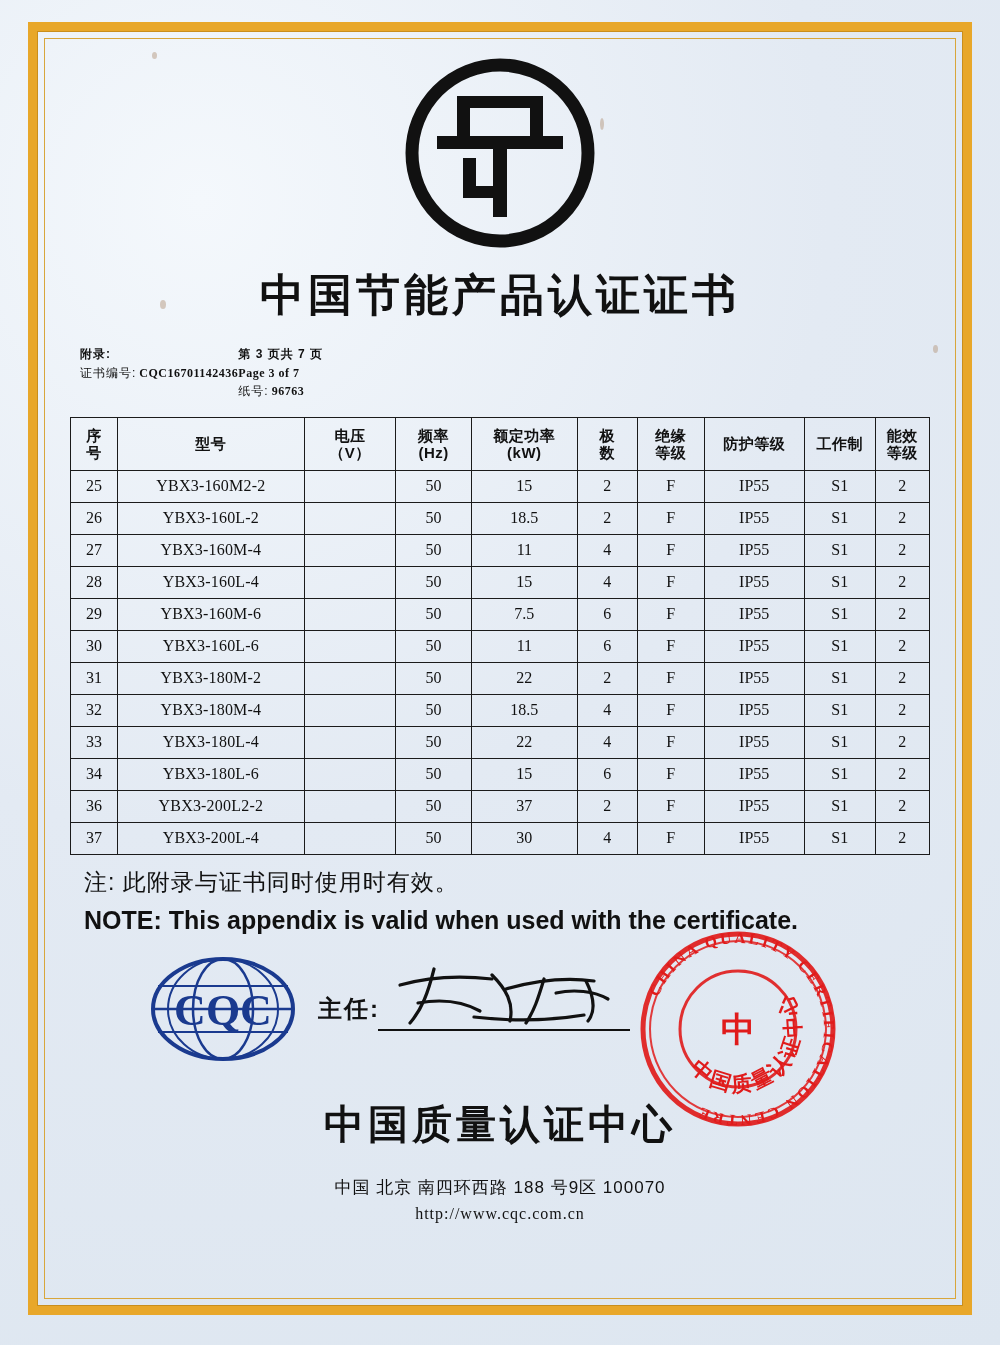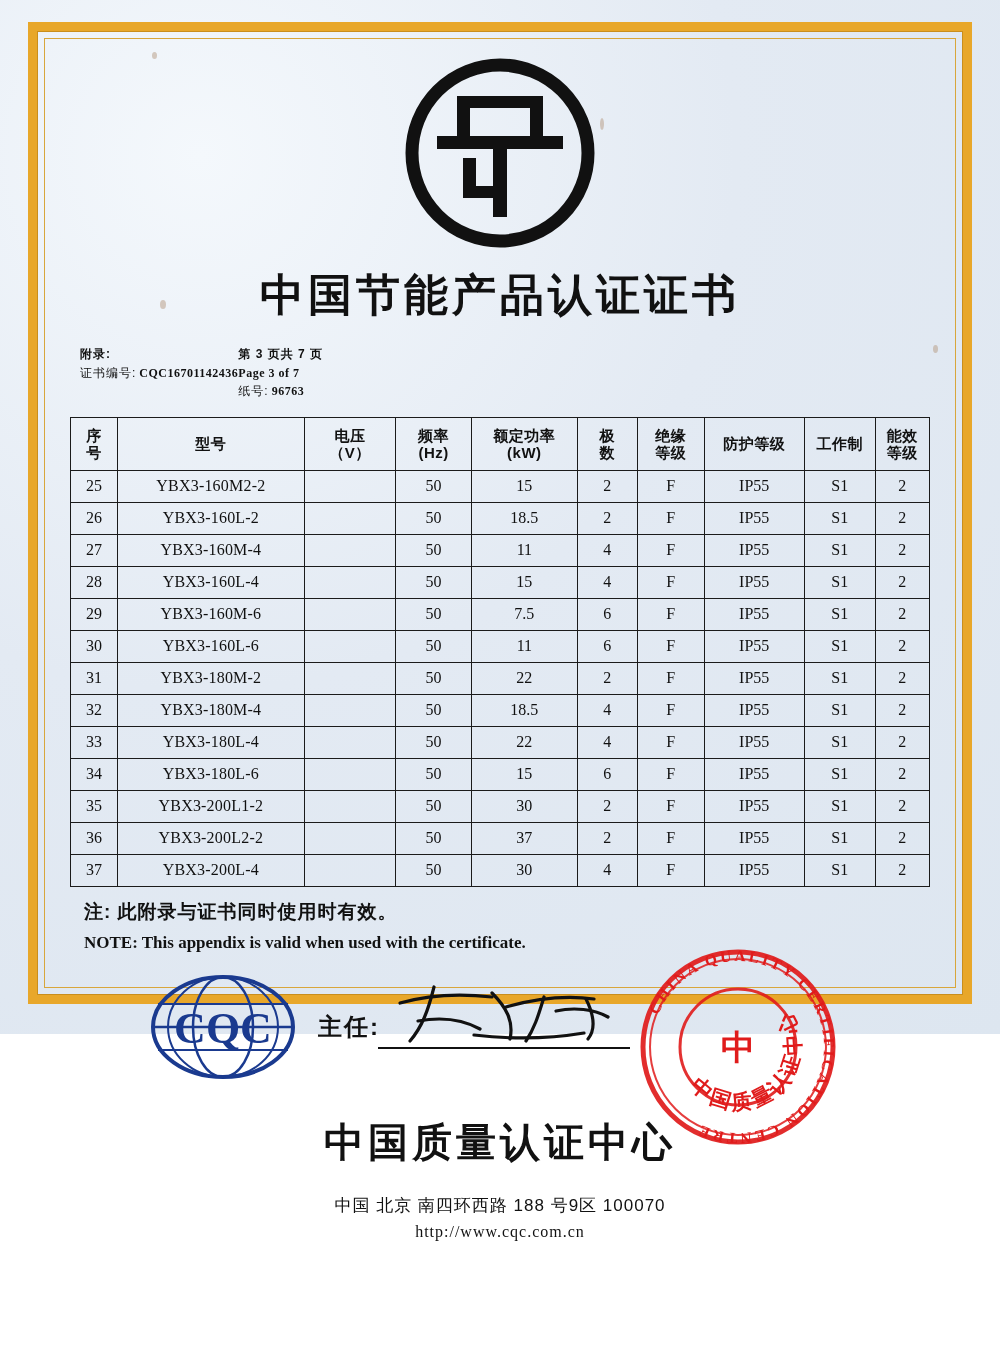--- a/index.html
+++ b/index.html
@@ -9,21 +9,21 @@
   }
   body {
     width: 1000px;
     height: 1345px;
     font-family: "Liberation Serif", serif;
     overflow: hidden;
   }
   .page {
     position: relative;
     width: 1000px;
-    height: 1034px;
+    height: 1345px;
     background: #e8eef5;
     background-image:
       radial-gradient(circle at 20% 15%, #f4f8fc 0%, #e3eaf3 45%, #dde6f0 100%);
   }
   
   .border-outer {
     position: absolute;
     left: 28px;
     top: 22px;
     right: 28px;
@@ -141,29 +141,29 @@
   .c-ip    { width: 104px; }
   .c-duty  { width: 74px; }
   .c-eff   { width: 56px; }
 
   .hdr-2line span { display: block; }
 
   
   .note-cn {
     margin: 12px 0 0 26px;
     font-family: "Liberation Sans", sans-serif;
-    font-size: 19px;
-    font-weight: bold;
+    font-size: 23px;
+    font-weight: normal;
     color: #111;
     letter-spacing: 1px;
   }
   .note-en {
     margin: 8px 0 0 26px;
-    font-family: Liberation Serif, serif;
-    font-size: 17px;
+    font-family: Liberation Sans, sans-serif;
+    font-size: 25px;
     font-weight: bold;
     color: #111;
   }
 
   
   .sign-block {
     position: relative;
     height: 150px;
     margin-top: 6px;
     text-align: right;
@@ -433,32 +433,20 @@
             <td class="c-duty">S1</td>
             <td class="c-eff">2</td>
           </tr>
           <tr>
             <td class="c-no">34</td>
             <td class="c-model model">YBX3-180L-6</td>
             <td class="c-volt"></td>
             <td class="c-freq">50</td>
             <td class="c-power">15</td>
             <td class="c-poles">6</td>
-            <td class="c-ins">F</td>
-            <td class="c-ip">IP55</td>
-            <td class="c-duty">S1</td>
-            <td class="c-eff">2</td>
-          </tr>
-          <tr>
-            <td class="c-no">35</td>
-            <td class="c-model model">YBX3-200L1-2</td>
-            <td class="c-volt"></td>
-            <td class="c-freq">50</td>
-            <td class="c-power">30</td>
-            <td class="c-poles">2</td>
             <td class="c-ins">F</td>
             <td class="c-ip">IP55</td>
             <td class="c-duty">S1</td>
             <td class="c-eff">2</td>
           </tr>
           <tr>
             <td class="c-no">36</td>
             <td class="c-model model">YBX3-200L2-2</td>
             <td class="c-volt"></td>
             <td class="c-freq">50</td>

